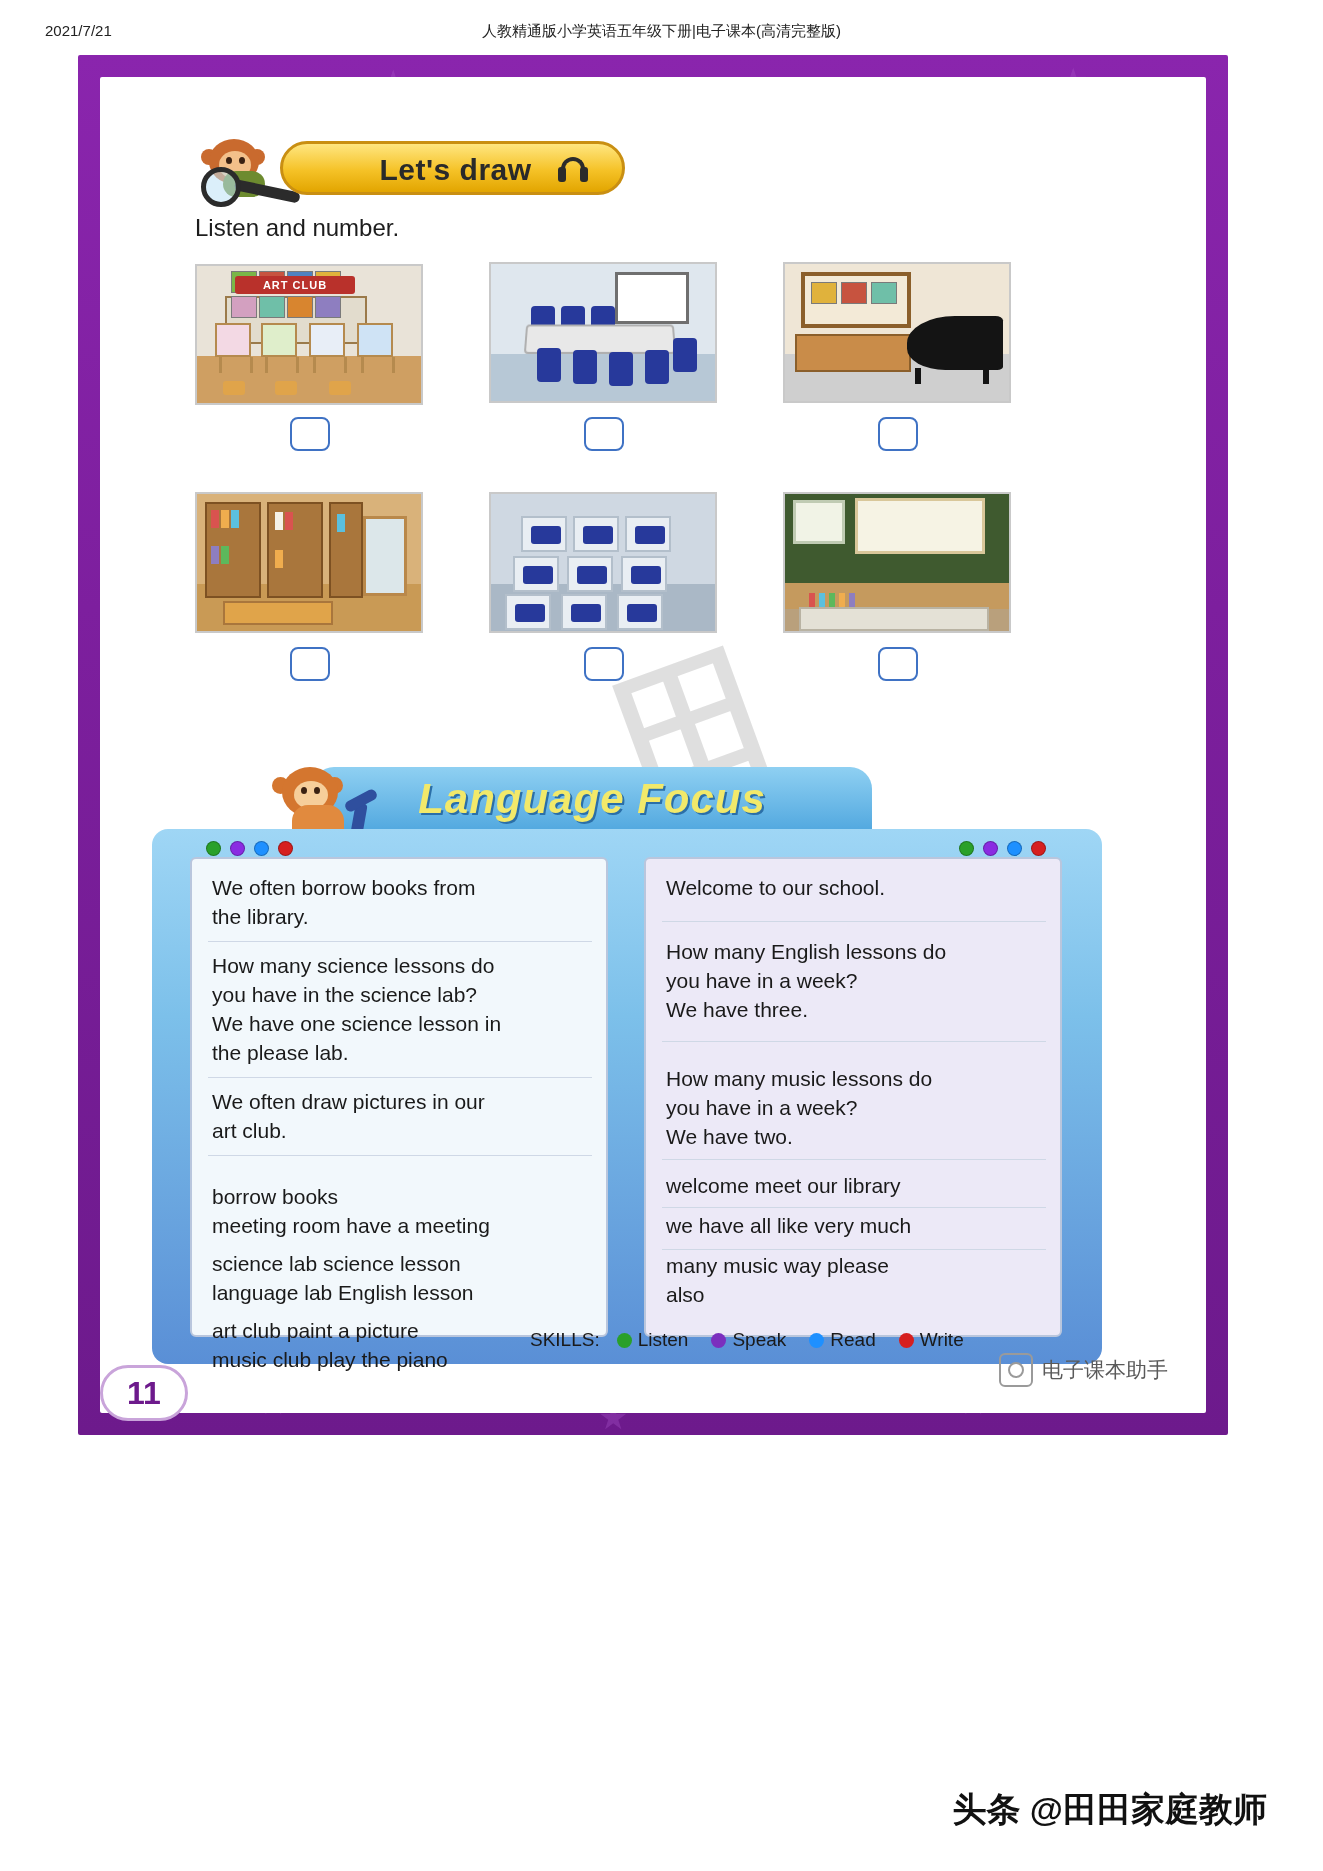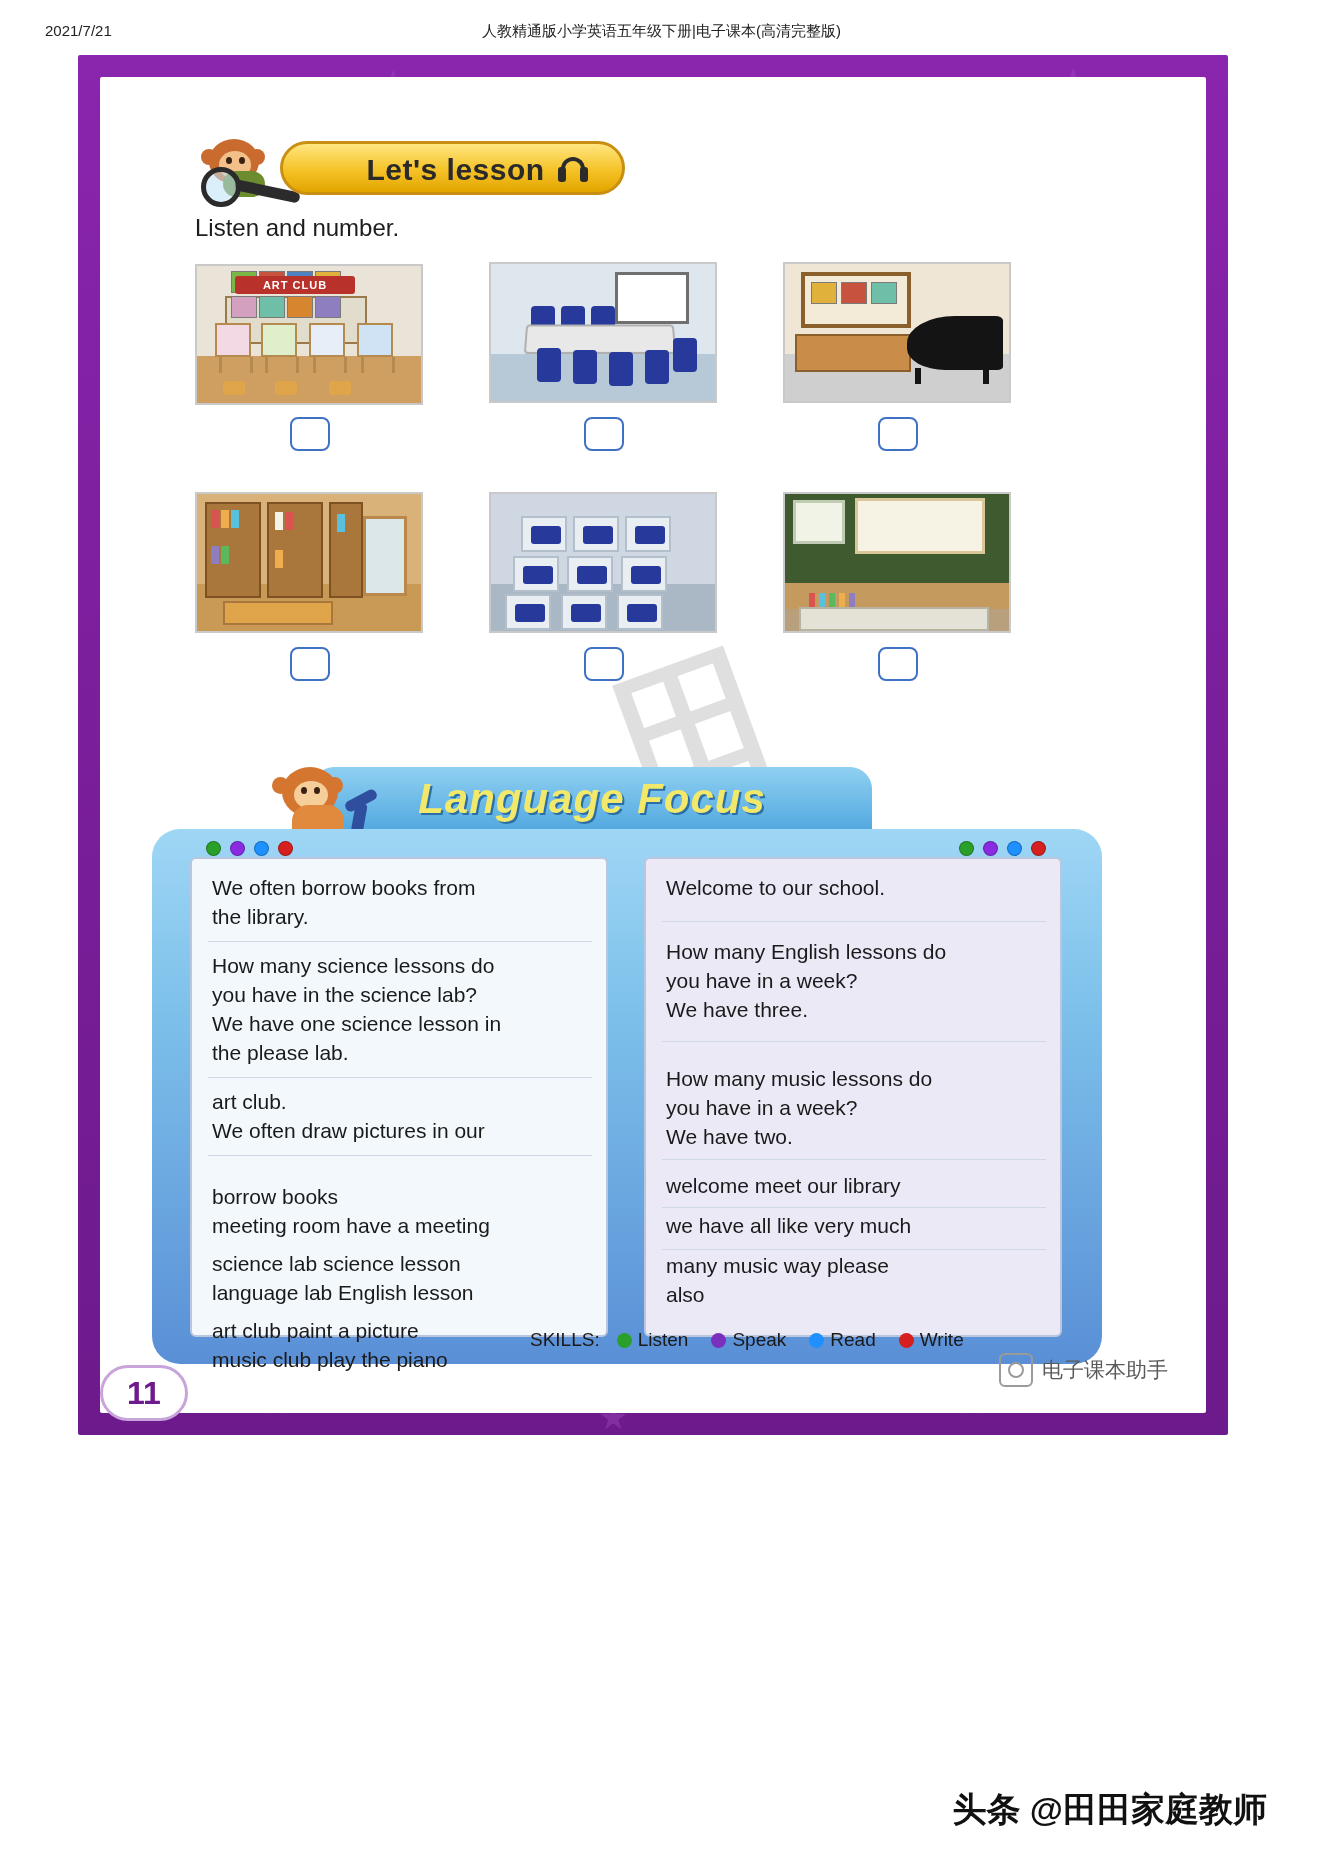--- a/index.html
+++ b/index.html
@@ -101,21 +101,21 @@
   .sl-bench{position:absolute;left:0;bottom:22px;width:100%;height:26px;background:#c59a5e;}
   .sl-table{position:absolute;left:14px;bottom:0;width:190px;height:24px;background:#e4e1d6;border:2px solid #b9b3a3;box-sizing:border-box;}
   .tube{position:absolute;bottom:22px;width:6px;height:16px;border-radius:0 0 3px 3px;}
 
   
   .lf{position:absolute;left:52px;top:690px;width:950px;height:600px;}
   .lf-tab{position:absolute;left:160px;top:0;width:560px;height:72px;border-radius:22px 22px 0 0;
       background:linear-gradient(180deg,#8fd0f2 0%,#4aa3dd 100%);}
   .lf-tab-text{position:absolute;left:0;top:8px;width:560px;text-align:center;font-size:42px;font-weight:bold;
       color:#f2e96a;letter-spacing:1px;text-shadow:2px 2px 0 #2b6fa8;font-style:italic;}
-  .lf-body{position:absolute;left:0;top:62px;width:950px;height:535px;border-radius:28px;
+  .lf-body{position:absolute;left:0;top:62px;width:950px;height:535px;border-radius:16px;
       background:linear-gradient(180deg,#9fd6f5 0%,#7cc0ea 35%,#5a8fd6 100%);}
   .lf-card{position:absolute;top:28px;width:418px;height:480px;border-radius:6px;border:2px solid #b9c6dd;box-sizing:border-box;}
   .lf-card.left{left:38px;background:#f2f8fc;}
   .lf-card.right{left:492px;background:#ece9f7;}
   .dots{position:absolute;top:-18px;display:flex;gap:9px;}
   .dot{width:15px;height:15px;border-radius:50%;border:1px solid rgba(0,0,0,.25);box-sizing:border-box;}
   .lf-text{position:absolute;left:20px;right:16px;font-size:21px;color:#1a1a1a;line-height:29px;}
   .rule{position:absolute;left:16px;right:14px;height:1px;background:#cfd8e6;}
 
   
@@ -186,21 +186,21 @@
           <div class="mk-ear r"></div>
         <div class="mk-head"></div>
           <div class="mk-face"></div>
         <div class="mk-eye l"></div>
           <div class="mk-eye r"></div>
         <div class="mk-body"></div>
         <div class="glass-handle"></div>
         <div class="glass-ring"></div>
       </div>
       <div class="banner-pill">
-        <div class="banner-text">Let's lesson</div>
+        <div class="banner-text">Let's draw</div>
         <div class="headphone">
           <div class="hp-band"></div>
             <div class="hp-l"></div>
             <div class="hp-r"></div>
         </div>
       </div>
     </div>
 
     <div class="section-title">Listen and number.</div>
 
@@ -393,22 +393,22 @@
 
           <div class="lf-text" style="top:92px;">
             <div>How many science lessons do</div>
             <div>you have in the science lab?</div>
             <div>We have one science lesson in</div>
             <div>the please lab.</div>
           </div>
           <div class="rule" style="top:218px;"></div>
 
           <div class="lf-text" style="top:228px;">
+            <div>We often draw pictures in our</div>
             <div>art club.</div>
-            <div>We often draw pictures in our</div>
           </div>
           <div class="rule" style="top:296px;"></div>
 
           <div class="lf-text" style="top:323px;">
             <div>borrow books</div>
             <div>meeting room   have a meeting</div>
           </div>
           <div class="lf-text" style="top:390px;">
             <div>science lab   science lesson</div>
             <div>language lab   English lesson</div>

